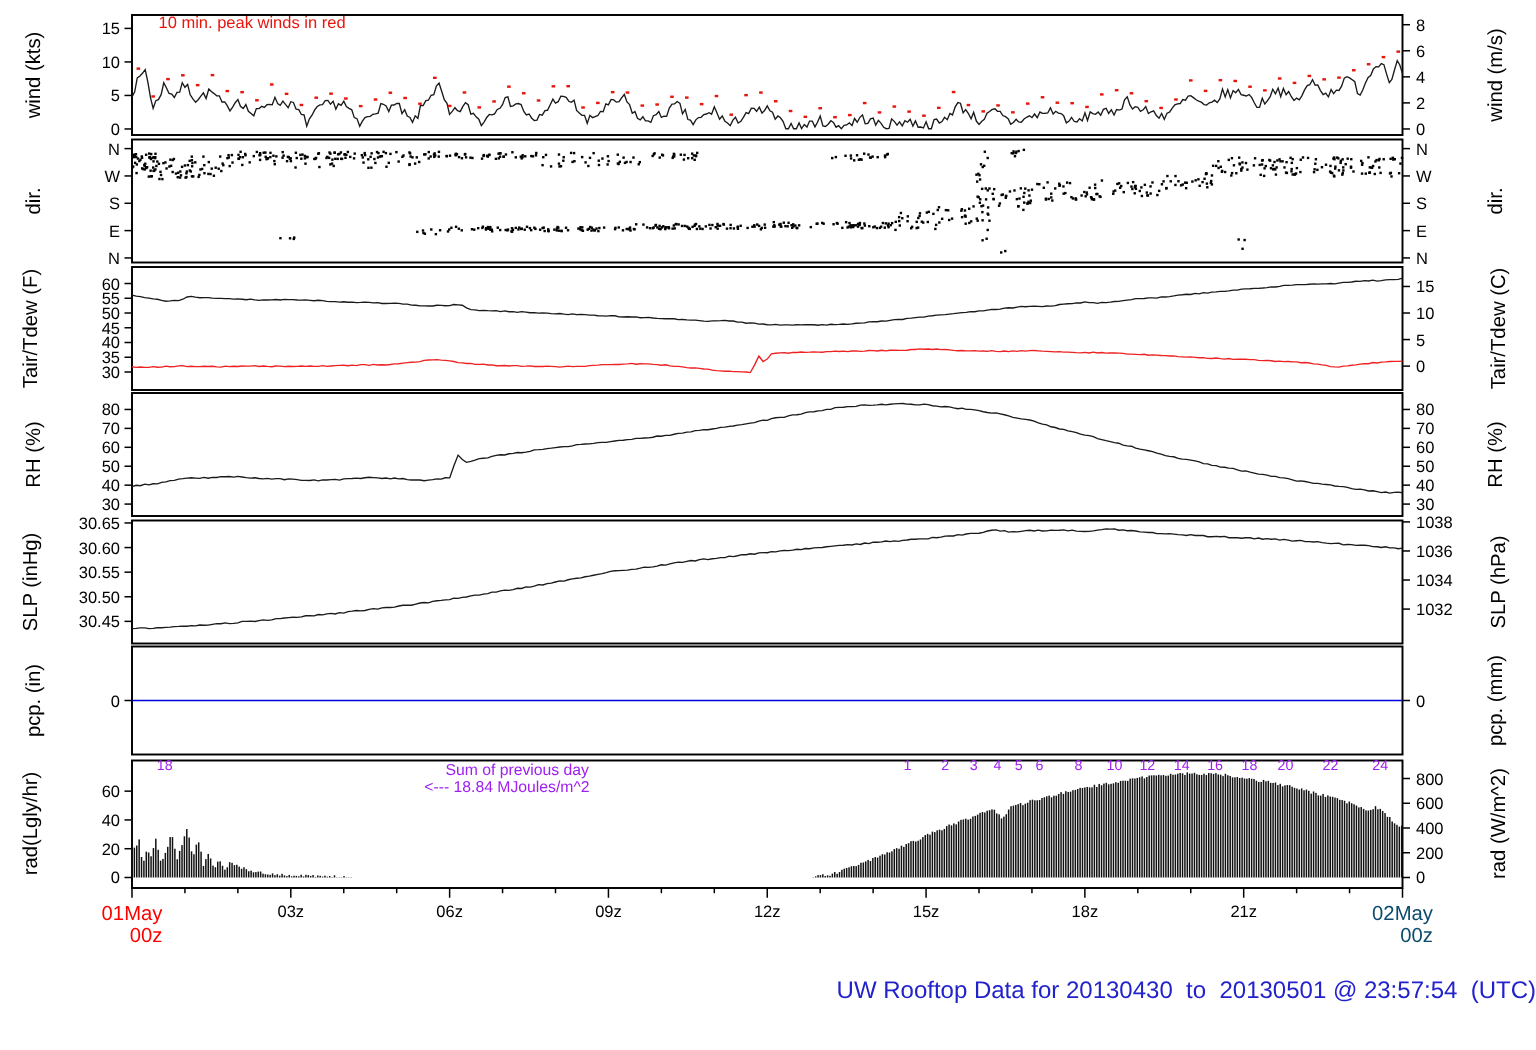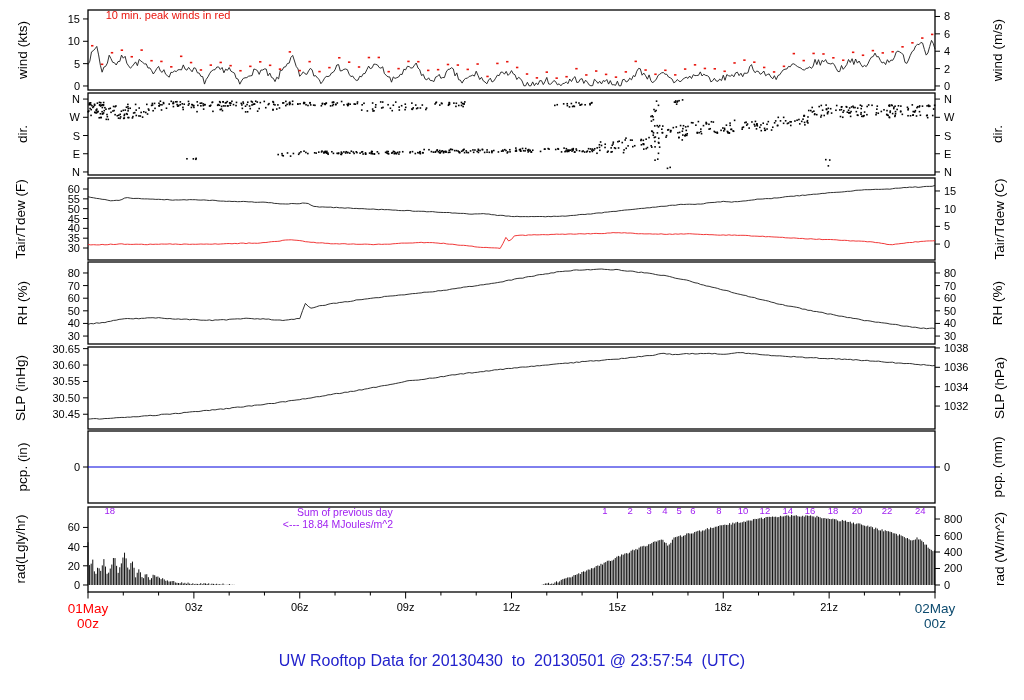--- a/index.html
+++ b/index.html
@@ -3,22 +3,22 @@
 <meta charset="utf-8">
 <style>
   html,body{margin:0;padding:0;background:#ffffff;}
   .page{position:relative;width:1024px;height:700px;background:#ffffff;overflow:hidden;
         font-family:"Liberation Sans", sans-serif;}
   svg.chart{position:absolute;left:0;top:0;}
   .ylab{position:absolute;transform:translate(-50%,-50%) rotate(-90deg);white-space:nowrap;
         font-size:13.5px;color:#000;}
   .end-date{position:absolute;transform:translateX(-50%);text-align:center;
         font-size:13.5px;line-height:15px;white-space:nowrap;}
-  .end-date span{display:block;}
-  .title{position:absolute;left:0;top:652px;width:1024px;text-align:center;
+  .end-date span{display:block;text-align:right;}
+  .title{position:absolute;left:0;top:652px;width:1024px;text-align:right;
         font-size:16px;white-space:pre;}
 </style>
 </head>
 <body>
 
 <div class="page">
   <svg id="chart" class="chart" width="1024" height="700">
       <rect x="88" y="10" width="847" height="80" fill="none" stroke="#000" stroke-width="1.3"></rect>
       <line x1="83" x2="88" y1="18.938547486033514" y2="18.938547486033514" stroke="#000" stroke-width="1"></line>
       <text x="80" y="22.938547486033514" fill="#000" font-size="11" text-anchor="end" font-family="&quot;Liberation Sans&quot;, sans-serif">15</text>

